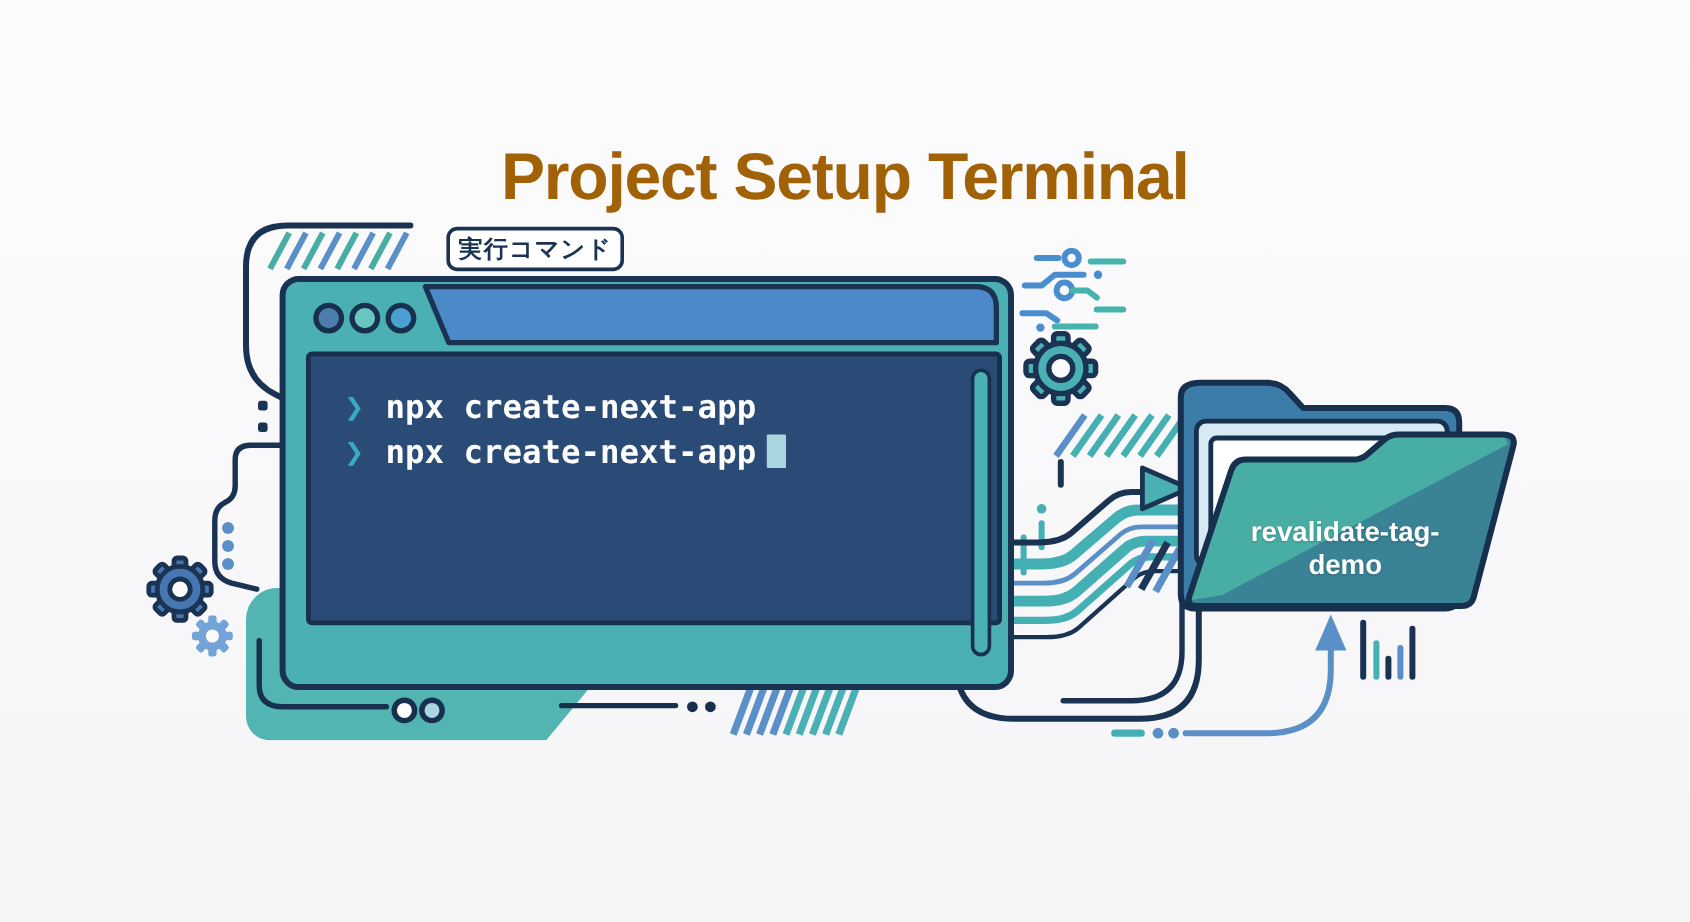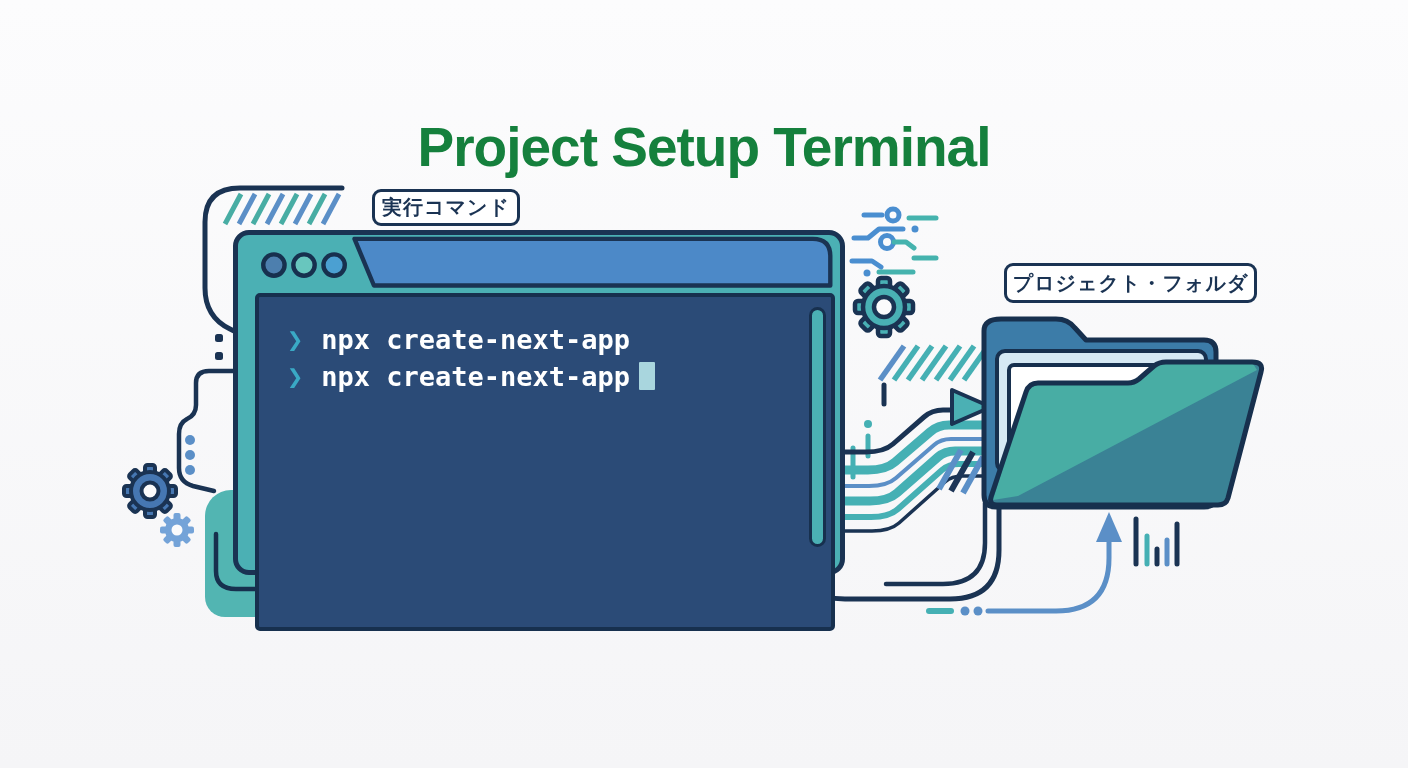--- a/index.html
+++ b/index.html
@@ -6,21 +6,21 @@
   body{
     width:1408px;height:768px;overflow:hidden;position:relative;
     background:linear-gradient(#fcfcfd,#f5f5f7);
     font-family:"Liberation Sans",sans-serif;
   }
   .stage{position:absolute;inset:0;width:1408px;height:768px;}
 
   
   .page-title{
     position:absolute;left:0;top:78px;width:1408px;text-align:center;
-    font-size:55px;font-weight:800;color:#15803d;letter-spacing:-1px;
+    font-size:55px;font-weight:800;color:#a16207;letter-spacing:-1px;
   }
 
   
   .callout{
     position:absolute;box-sizing:border-box;
     border:3.5px solid #1a3353;border-radius:9px;background:rgba(255,255,255,.92);
     color:#1a3353;font-weight:700;display:flex;align-items:center;justify-content:center;
     letter-spacing:1px;
   }
   .callout.cmd{left:372px;top:189px;width:148px;height:37px;font-size:20px;font-family:Liberation Serif, serif;}
@@ -38,21 +38,21 @@
   .decor{position:absolute;inset:0;z-index:2;}
 
   
   .terminal{
     position:absolute;left:233px;top:230px;width:612px;height:345px;
     box-sizing:border-box;background:#4bb0b4;
     border:5px solid #1a3353;border-radius:16px;z-index:3;
   }
   .terminal .bar-svg{position:absolute;inset:0;width:100%;height:100%;}
   .screen{
-    position:absolute;left:17px;top:58px;width:580px;height:338px;
+    position:absolute;left:17px;top:58px;width:580px;height:228px;
     box-sizing:border-box;background:#2b4b77;border:4px solid #17304e;border-radius:5px;
     padding:24px 0 0 28px;
   }
   .term-line{
     font-family:"DejaVu Sans Mono","Liberation Mono",monospace;
     font-weight:700;font-size:27px;line-height:37px;color:#ffffff;white-space:pre;
   }
   .term-prompt{color:#3aa9c5;margin-right:18px;font-weight:700;}
   .cursor{
     display:inline-block;width:16px;height:28px;background:#a9d6de;
@@ -255,17 +255,17 @@
   </div>
 
   <svg class="folder-svg" width="1408" height="768" viewBox="0 0 1408 768">
     <path d="M 1001,319 H 1056 Q 1068,319 1075,328 L 1086,340 H 1204 Q 1216,340 1216,352 V 495 Q 1216,507 1204,507 H 996 Q 984,507 984,495 V 331 Q 984,319 1001,319 Z" fill="#3c7ca8" stroke="#17304e" stroke-width="5" stroke-linejoin="round"></path>
     <rect x="997" y="351" width="209" height="120" rx="8" fill="#d6e9f4" stroke="#17304e" stroke-width="4"></rect>
     <rect x="1009" y="365" width="186" height="110" rx="5" fill="#ffffff" stroke="#17304e" stroke-width="4"></rect>
     <path d="M 997,505 Q 989,505 991,497 L 1026,392 Q 1029,383 1038,383 H 1128 Q 1134,383 1139,379 L 1154,366 Q 1159,362 1166,362 H 1252 Q 1264,362 1261,372 L 1228,498 Q 1226,505 1218,505 Z" fill="#3a8295"></path>
     <polygon points="993,500 1026,392 1038,383 1128,383 1140,378 1154,366 1166,362 1252,362 1257,370 1018,496" fill="#48ada4"></polygon>
     <path d="M 997,505 Q 989,505 991,497 L 1026,392 Q 1029,383 1038,383 H 1128 Q 1134,383 1139,379 L 1154,366 Q 1159,362 1166,362 H 1252 Q 1264,362 1261,372 L 1228,498 Q 1226,505 1218,505 Z" fill="none" stroke="#17304e" stroke-width="5" stroke-linejoin="round"></path>
   </svg>
+  <div class="folder-name">revalidate-tag-demo</div>
 
   <div class="callout cmd">実行コマンド</div>
-  <div class="callout fold">プロジェクト・フォルダ</div>
 
 </div>
 
 </body></html>

